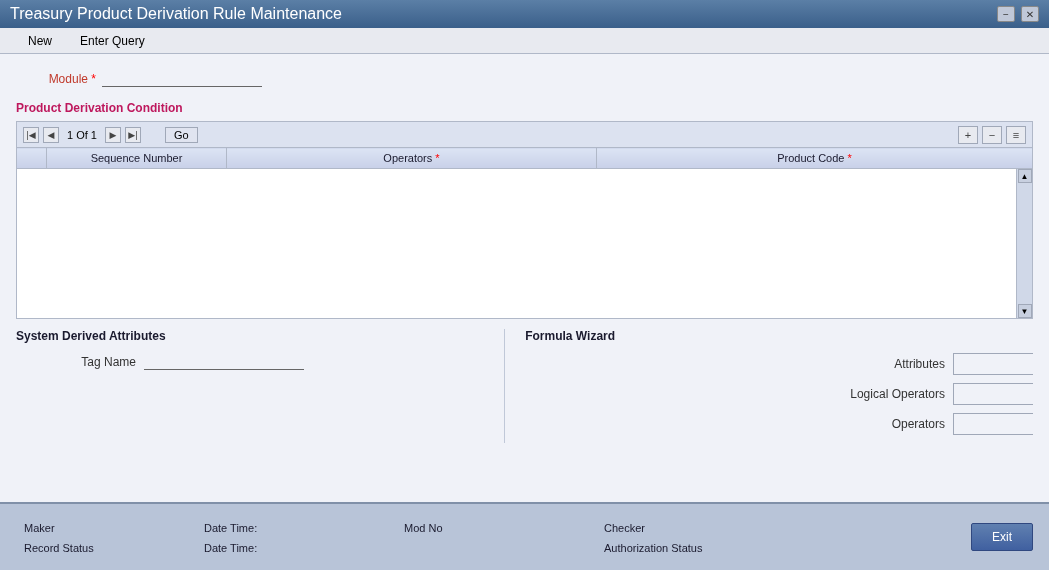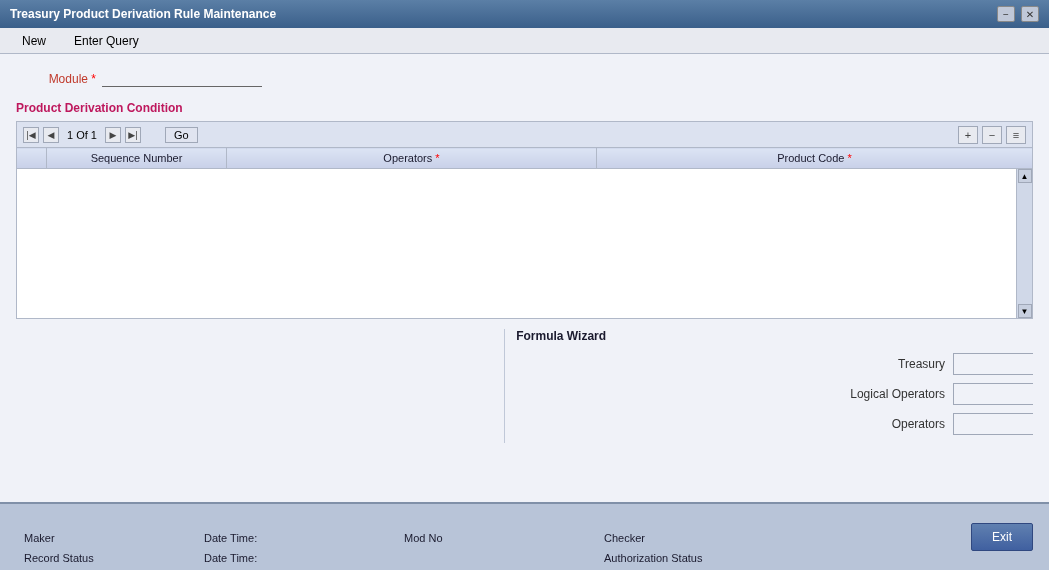--- a/index.html
+++ b/index.html
@@ -8,39 +8,39 @@
     
     .title-bar {
       background: linear-gradient(to bottom, #5b7fa6, #3a5f8a);
       color: white;
       padding: 6px 10px;
       display: flex;
       justify-content: space-between;
       align-items: center;
       height: 28px;
     }
-    .title-bar-title { font-size: 12px; font-weight: bold; }
+    .title-bar-title { font-size: 16px; font-weight: normal; }
     .title-bar-controls { display: flex; gap: 6px; }
     .title-bar-btn {
       background: #c0c8d8;
       border: 1px solid #888;
       color: #333;
       width: 18px;
       height: 16px;
       font-size: 10px;
       cursor: pointer;
       display: flex; align-items: center; justify-content: center;
       border-radius: 2px;
     }
 
     
     .menu-bar {
       background: #e8eaf0;
       border-bottom: 1px solid #b0b8c8;
-      padding: 4px 18px;
+      padding: 4px 24px;
       display: flex;
       gap: 20px;
       height: 26px;
       align-items: center;
     }
     .menu-item {
       font-size: 12px;
       color: #000;
       cursor: pointer;
       padding: 2px 4px;
@@ -181,21 +181,21 @@
       display: flex;
       gap: 0;
       margin-top: 10px;
     }
     .system-derived {
       width: 48%;
       padding-right: 20px;
     }
     .formula-wizard {
       width: 52%;
-      padding-left: 11px;
+      padding-left: 20px;
       border-left: 1px solid #c0c8d8;
     }
     .section-title {
       font-size: 12px;
       font-weight: bold;
       color: #1a1a2e;
       margin-bottom: 10px;
     }
     .form-row {
       display: flex;
@@ -246,22 +246,22 @@
       padding: 0 4px;
       outline: none;
     }
 
     
     .footer {
       background: #b8c4d8;
       border-top: 2px solid #8090a8;
       height: 68px;
       display: flex;
-      align-items: flex-end;
-      padding: 4px 16px;
+      align-items: flex-start;
+      padding: 16px 16px;
       position: relative;
     }
     .footer-grid {
       display: grid;
       grid-template-columns: 180px 200px 200px 220px;
       grid-template-rows: auto auto;
       gap: 4px 0;
       flex: 1;
     }
     .footer-cell {
@@ -350,27 +350,32 @@
     <div class="empty-rows-scroll">
       <div class="scroll-arrow">▲</div>
       <div style="flex:1"></div>
       <div class="scroll-arrow">▼</div>
     </div>
   </div>
 
   <div class="bottom-sections">
 
     <div class="system-derived">
+      <div class="section-title">System Derived Attributes</div>
+      <div class="form-row">
+        <span class="form-label">Tag Name</span>
+        <input class="form-input" type="text" style="">
+      </div>
     </div>
 
     <div class="formula-wizard">
       <div class="section-title">Formula Wizard</div>
 
       <div class="dropdown-row">
-        <span class="dropdown-label">Treasury</span>
+        <span class="dropdown-label">Attributes</span>
         <div class="dropdown-wrapper">
           <input class="dropdown-field" type="text" style="">
 
         </div>
       </div>
 
       <div class="dropdown-row">
         <span class="dropdown-label">Logical Operators</span>
         <div class="dropdown-wrapper">
           <input class="dropdown-field" type="text" style="">

